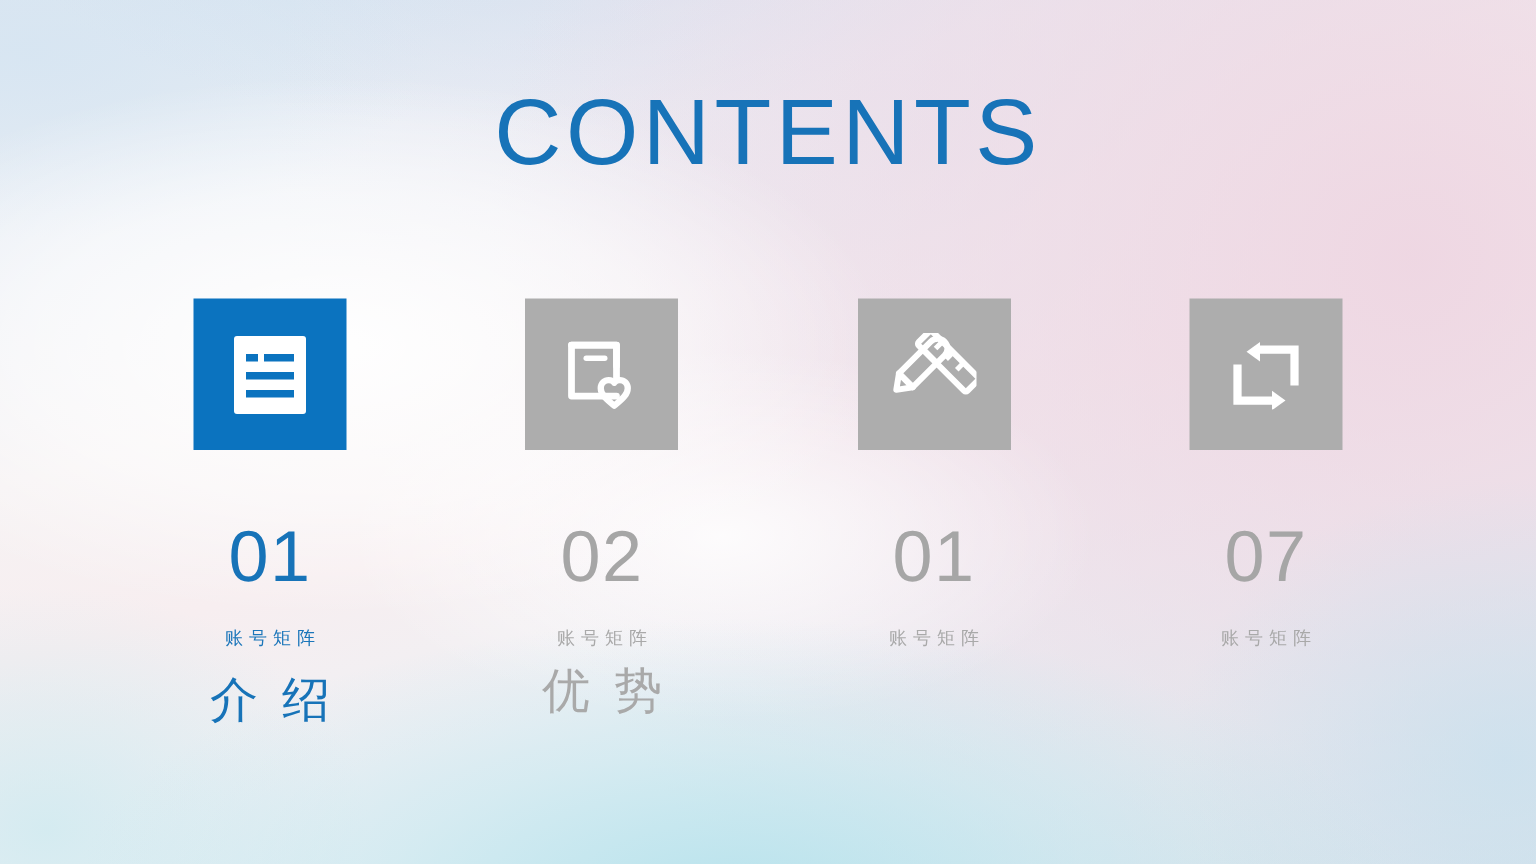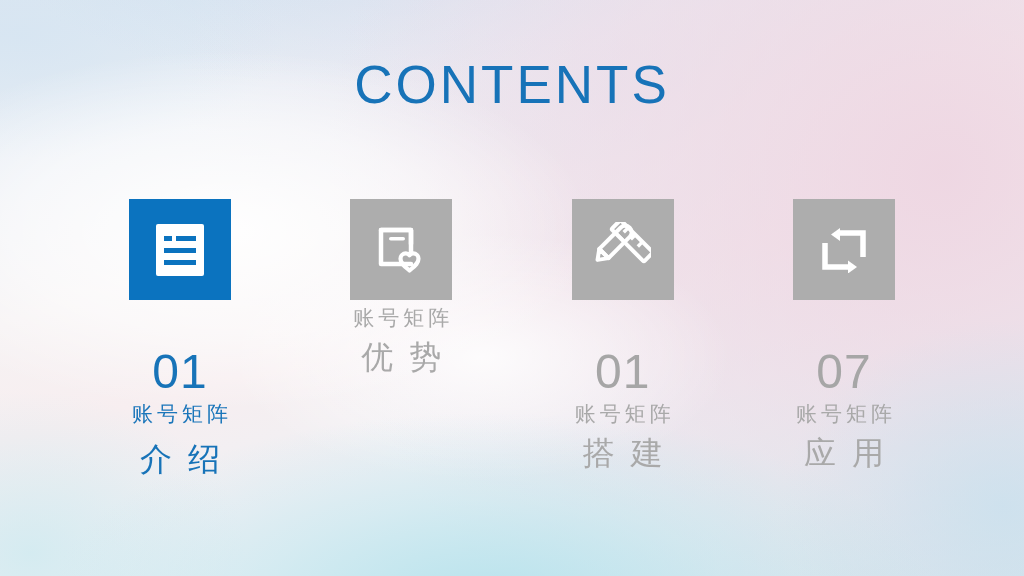--- a/index.html
+++ b/index.html
@@ -58,21 +58,21 @@
       radial-gradient(ellipse 36% 30% at 2% 6%, rgba(214,229,242,0.85) 0%, rgba(214,229,242,0) 72%);
   }
 
   
   .title {
     position: absolute;
     top: 58px;
     left: 0;
     width: 100%;
     text-align: center;
-    font-size: 53px;
+    font-size: 62px;
     font-weight: 300;
     letter-spacing: 3px;
     color: #1773b8;
     font-family: "Liberation Sans", sans-serif;
     line-height: 1;
   }
 
   
   .columns {
     position: absolute;
@@ -107,27 +107,27 @@
     font-size: 48px;
     font-weight: 300;
     line-height: 1;
     letter-spacing: 1px;
     font-family: "Liberation Sans", sans-serif;
   }
   .num.active { color: #1773b8; }
   .num.inactive { color: #a6a6a6; }
 
   .sub {
-    margin-top: 8px;
-    font-size: 21px;
+    margin-top: 24px;
+    font-size: 12px;
     letter-spacing: 4px;
     text-indent: 4px;
     line-height: 1;
     font-weight: 400;
-    font-family: Liberation Serif, serif;
+    font-family: Liberation Mono, monospace;
   }
   .sub.active { color: #1b76ba; }
   .sub.inactive { color: #a9a9a9; }
 
   .main-label {
     margin-top: 18px;
     font-size: 32px;
     letter-spacing: 16px;
     text-indent: 16px;
     line-height: 1;
@@ -169,20 +169,21 @@
 
     <div class="col">
       <div class="icon-box inactive">
         <svg width="52" height="52" viewBox="0 0 52 52">
           <path d="M6 6 h30 a0 0 0 0 1 0 0 v14 M36 20 v8 M36 40 h-30 v-34" fill="none" stroke="#ffffff" stroke-width="4.5" stroke-linecap="round" stroke-linejoin="round"></path>
           <path d="M6 6 h30 v14" fill="none" stroke="#ffffff" stroke-width="4.5" stroke-linecap="round" stroke-linejoin="round"></path>
           <rect x="14" y="13" width="16" height="3.6" rx="1.8" fill="#ffffff"></rect>
           <path d="M34.5 46.5 C30 42.5 25.5 39.5 25.5 34.8 C25.5 31.6 28 29.4 30.8 29.4 C32.5 29.4 33.8 30.2 34.5 31.2 C35.2 30.2 36.5 29.4 38.2 29.4 C41 29.4 43.5 31.6 43.5 34.8 C43.5 39.5 39 42.5 34.5 46.5 Z" fill="none" stroke="#ffffff" stroke-width="4.2" stroke-linejoin="round"></path>
         </svg>
       </div>
+      <div class="num inactive">02</div>
       <div class="sub inactive">账号矩阵</div>
       <div class="main-label inactive">优势</div>
     </div>
 
     <div class="col">
       <div class="icon-box inactive">
         <svg width="56" height="56" viewBox="0 0 56 56">
           <g transform="rotate(45 28 28)">
 
             <rect x="5" y="8.5" width="46" height="13" rx="1.5" fill="none" stroke="#ffffff" stroke-width="4"></rect>
@@ -194,35 +195,33 @@
 
             <path d="M12 10.5 h30 a6.5 6.5 0 0 1 0 13 h-30 Z" fill="none" stroke="#ffffff" stroke-width="4" stroke-linejoin="round"></path>
 
             <path d="M12 10.5 L3 17 L12 23.5 Z" fill="none" stroke="#ffffff" stroke-width="4" stroke-linejoin="round"></path>
             <line x1="35" y1="10.5" x2="35" y2="23.5" stroke="#ffffff" stroke-width="3.4"></line>
           </g>
         </svg>
       </div>
       <div class="num inactive">01</div>
       <div class="sub inactive">账号矩阵</div>
-      <div class="main-label inactive">搭建</div>
     </div>
 
     <div class="col">
       <div class="icon-box inactive">
         <svg width="50" height="46" viewBox="0 0 50 46">
 
           <path d="M20 6 H44 V30" fill="none" stroke="#ffffff" stroke-width="5.5" stroke-linecap="butt" stroke-linejoin="miter"></path>
 
           <path d="M30 40 H6 V16" fill="none" stroke="#ffffff" stroke-width="5.5" stroke-linecap="butt" stroke-linejoin="miter"></path>
 
           <path d="M21 1 L21 14 L12 7.5 Z" fill="#ffffff"></path>
 
           <path d="M29 33.5 L29 46.5 L38 40 Z" fill="#ffffff"></path>
         </svg>
       </div>
       <div class="num inactive">07</div>
       <div class="sub inactive">账号矩阵</div>
-      <div class="main-label inactive">应用</div>
     </div>
 
   </div>
 </div>
 
 </body></html>

